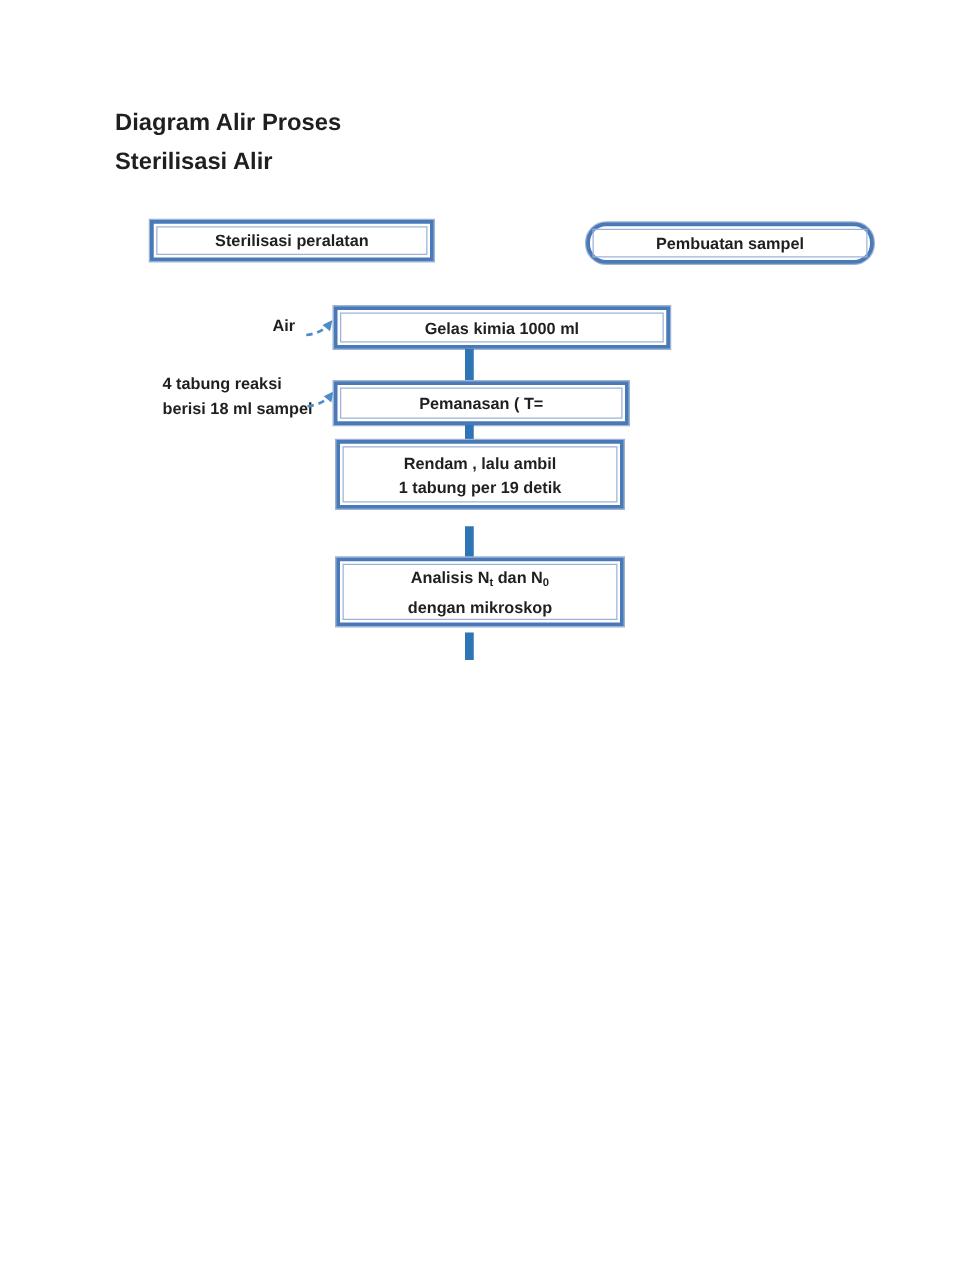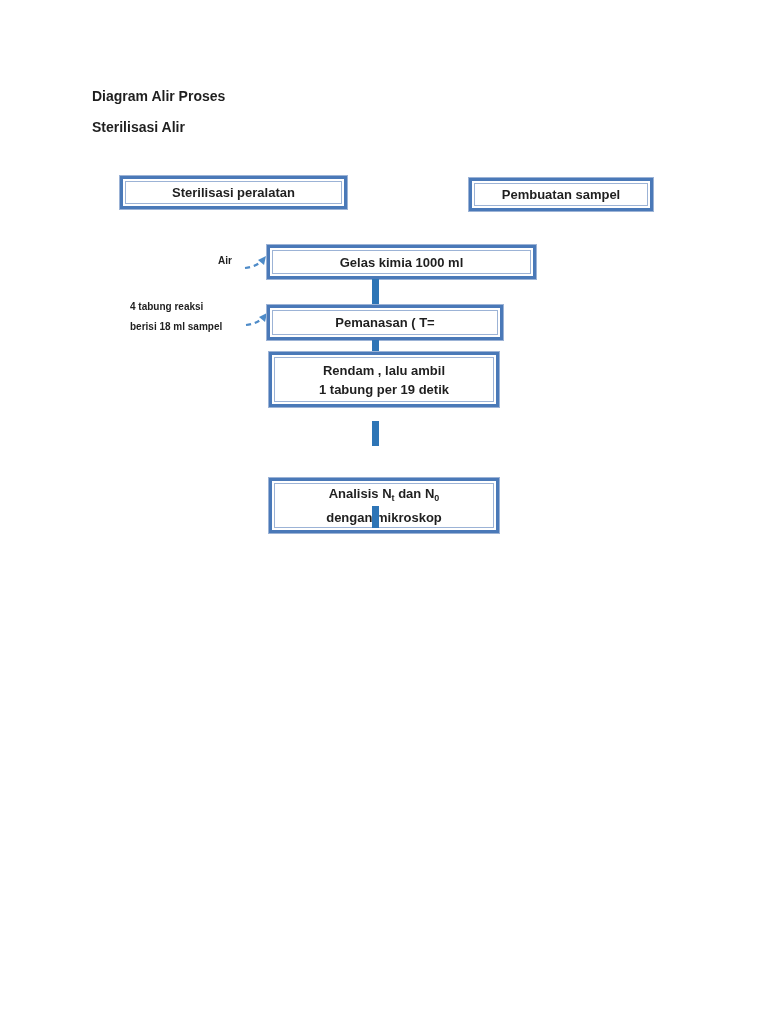--- a/index.html
+++ b/index.html
@@ -9,21 +9,21 @@
   .page {
     position: relative;
     width: 768px;
     height: 1024px;
     background: #ffffff;
     overflow: hidden;
   }
 
   .doc-title {
     position: absolute;
-    font-size: 14px;
+    font-size: 19px;
     font-weight: bold;
     color: var(--text);
     white-space: nowrap;
   }
 
   
   .dbox {
     position: absolute;
     border: 3px solid var(--box-border);
     box-shadow: 0 0 0 1px var(--box-border-light);
@@ -54,21 +54,21 @@
   }
 
   .connector {
     position: absolute;
     width: 7px;
     background: var(--connector);
   }
 
   .side-label {
     position: absolute;
-    font-size: 10px;
+    font-size: 13px;
     font-weight: bold;
     line-height: 20px;
     color: var(--text);
     white-space: nowrap;
   }
 
   .arrow-icon { position: absolute; }
 </style>
 </head>
 <body>
@@ -77,21 +77,21 @@
 
   <div class="doc-title" style="left:92px; top:88px;">Diagram Alir Proses</div>
   <div class="doc-title" style="left:92px; top:119px;">Sterilisasi Alir</div>
 
   <div class="dbox" style="left:120px; top:176px; width:227px; height:33px;">
     <div class="dbox-inner">
       <span class="dbox-line">Sterilisasi peralatan</span>
     </div>
   </div>
 
-  <div class="dbox" style="left:469px; top:178px; width:184px; height:33px;">
+  <div class="dbox" style="left:469px; top:178px; width:230px; height:33px;border-radius:16px;">
     <div class="dbox-inner">
       <span class="dbox-line">Pembuatan sampel</span>
     </div>
   </div>
 
   <div class="side-label" style="left:218px; top:251px;">Air</div>
   <svg class="arrow-icon" style="left:243px; top:253px;" width="26" height="20" viewBox="0 0 26 20">
     <path d="M2 15 Q 12 14 19 8" fill="none" stroke="var(--arrow)" stroke-width="2.2" stroke-dasharray="5 4"></path>
     <path d="M23 3 L15 7 L21 12 Z" fill="var(--arrow)"></path>
   </svg>
@@ -123,21 +123,21 @@
 
   <div class="dbox" style="left:269px; top:352px; width:230px; height:55px;">
     <div class="dbox-inner">
       <span class="dbox-line">Rendam , lalu ambil</span>
       <span class="dbox-line">1 tabung per 19 detik</span>
     </div>
   </div>
 
   <div class="connector" style="left:372px; top:421px; height:25px;"></div>
 
-  <div class="dbox" style="left:269px; top:446px; width:230px; height:55px;margin-top:32px;">
+  <div class="dbox" style="left:269px; top:446px; width:230px; height:55px;">
     <div class="dbox-inner">
       <span class="dbox-line"><span>Analisis N</span><span class="sub">t</span><span> dan N</span><span class="sub">0</span></span>
       <span class="dbox-line">dengan mikroskop</span>
     </div>
   </div>
 
   <div class="connector" style="left:372px; top:506px; height:22px;"></div>
 
 
 </div>

